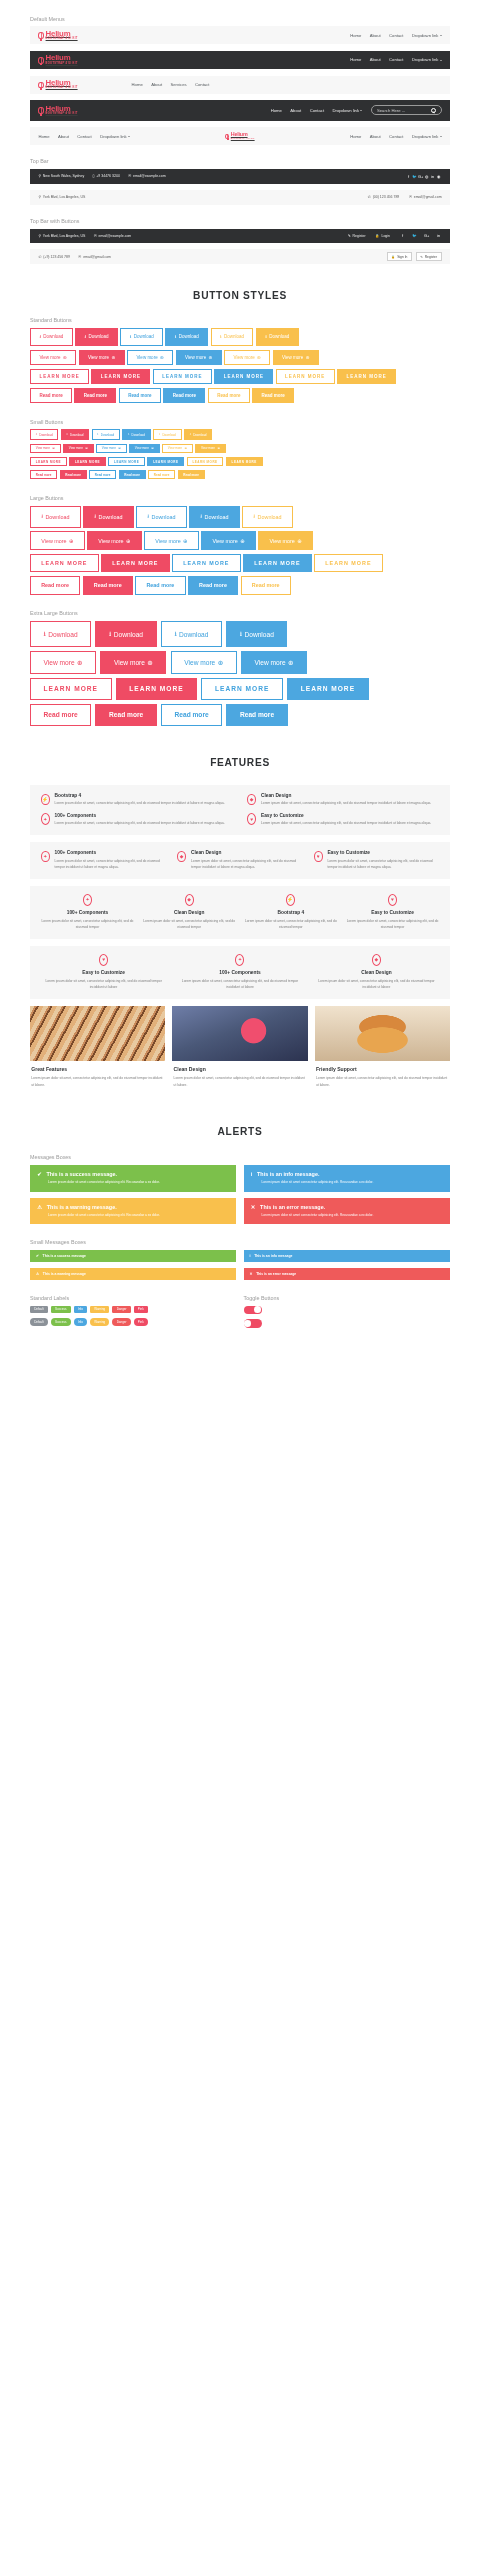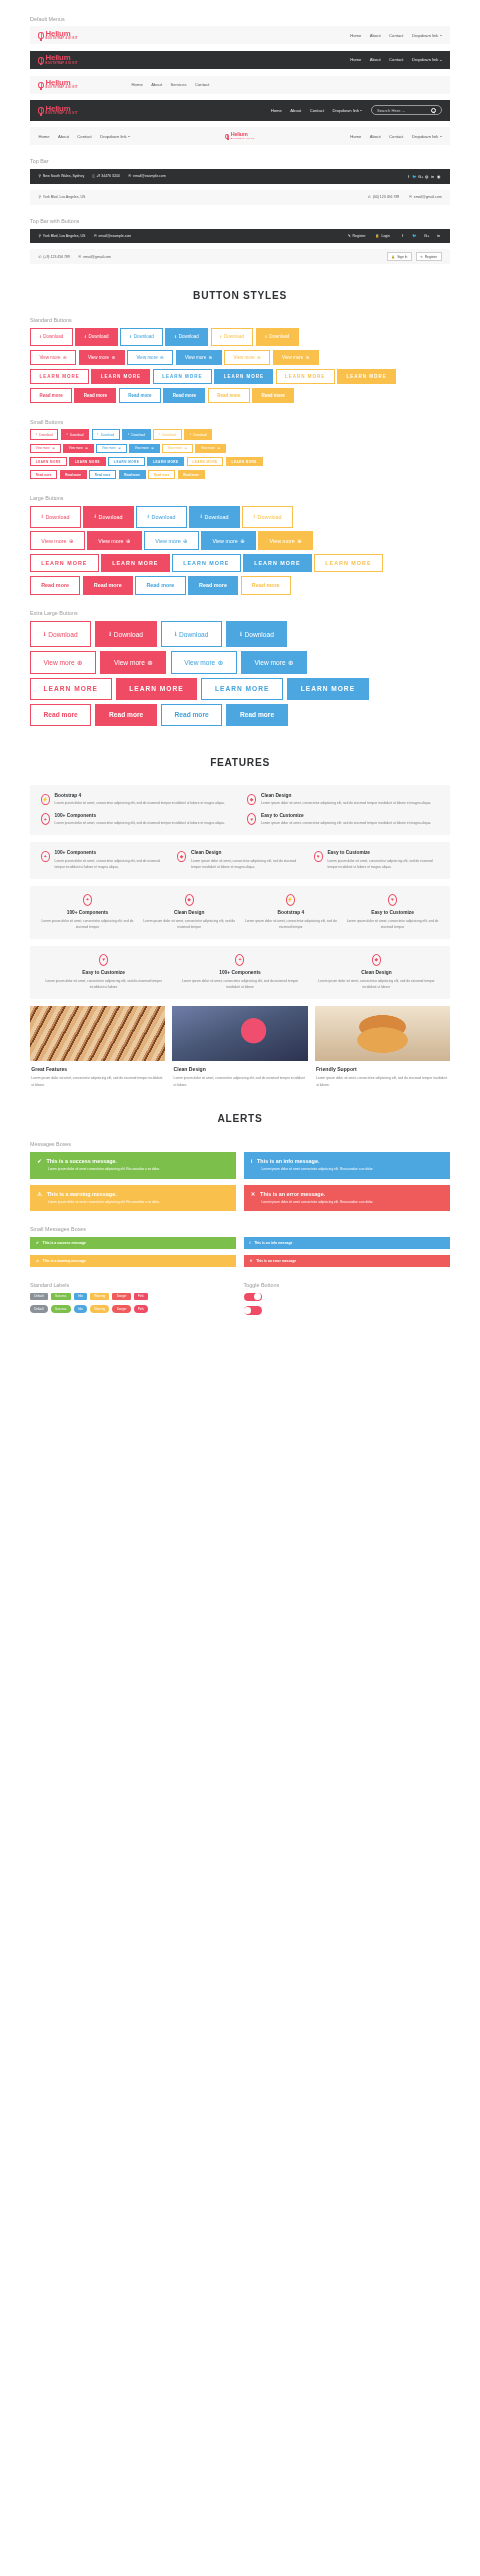--- a/index.html
+++ b/index.html
@@ -32,21 +32,21 @@
   .navbar {
     display: flex;
     align-items: center;
     height: 18px;
     padding: 0 8.4px;
     margin-bottom: 6.6px;
   }
   .navbar.light { background: #f7f7f7; }
   .navbar.dark  { background: #2f3032; }
 
-  .logo { display: flex; align-items: flex-end; gap: 1.2px; }
+  .logo { display: flex; align-items: flex-end; gap: 1.2px; text-decoration: underline; }
   .logo .balloon { width: 6px; height: 8.4px; position: relative; }
   .logo .balloon .b-top {
     width: 5.4px; height: 6.6px; border: 0.7px solid #ef4b64;
     border-radius: 50% 50% 45% 45%;
   }
   .logo .balloon .b-line { position:absolute; left:2.4px; top:0; width:0.6px; height:6.6px; background:#ef4b64; opacity:.8;}
   .logo .balloon .b-basket {
     position: absolute; left: 1.8px; bottom: 0; width: 1.8px; height: 1.4px;
     border: 0.6px solid #ef4b64;
   }
@@ -852,21 +852,21 @@
       <div>
         <div class="card-img burger"></div>
         <div class="card-body">
           <div class="card-title">Friendly Support</div>
           <div class="card-text">Lorem ipsum dolor sit amet, consectetur adipisicing elit, sed do eiusmod tempor incididunt ut labore.</div>
         </div>
       </div>
     </div>
   </div>
 
-  <div class="container" style="margin-top:25px;">
+  <div class="container" style="margin-top:38px;">
     <h2 class="section-title">ALERTS</h2>
   </div>
 
   <div class="container" style="margin-top:17px;">
     <div class="sub-label">Messages Boxes</div>
     <div class="msg-grid">
       <div class="msg m-success">
         <div class="msg-head">
             <span>✔</span>
             <span>This is a success message.</span>

